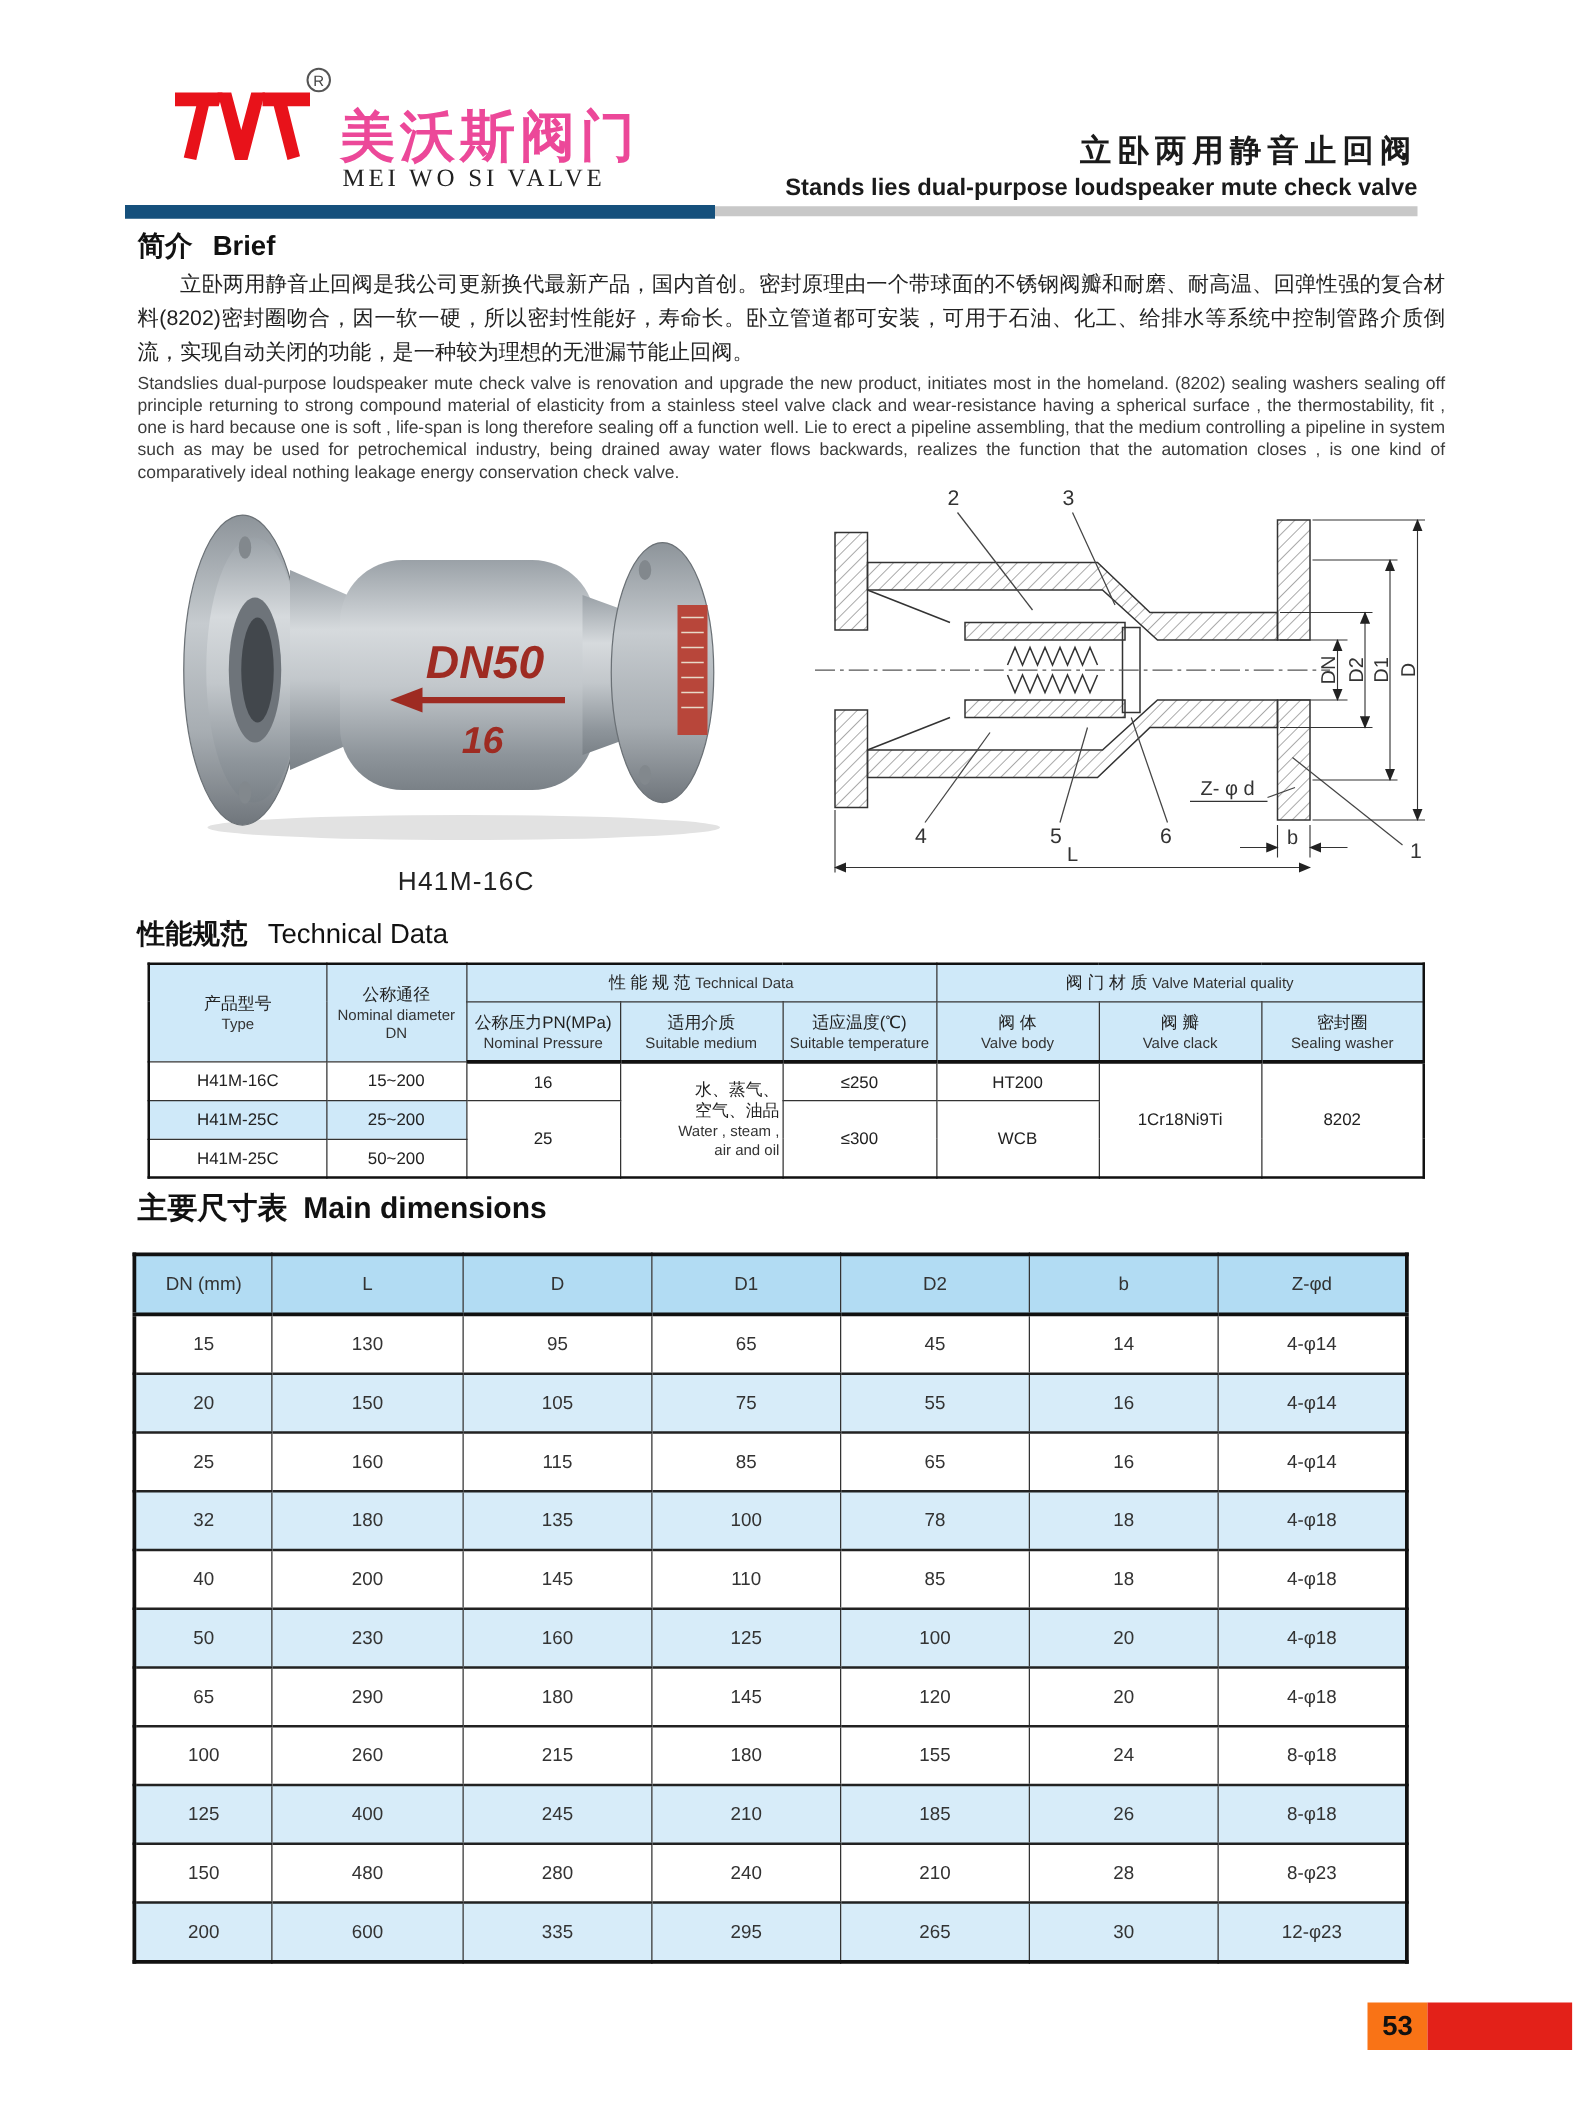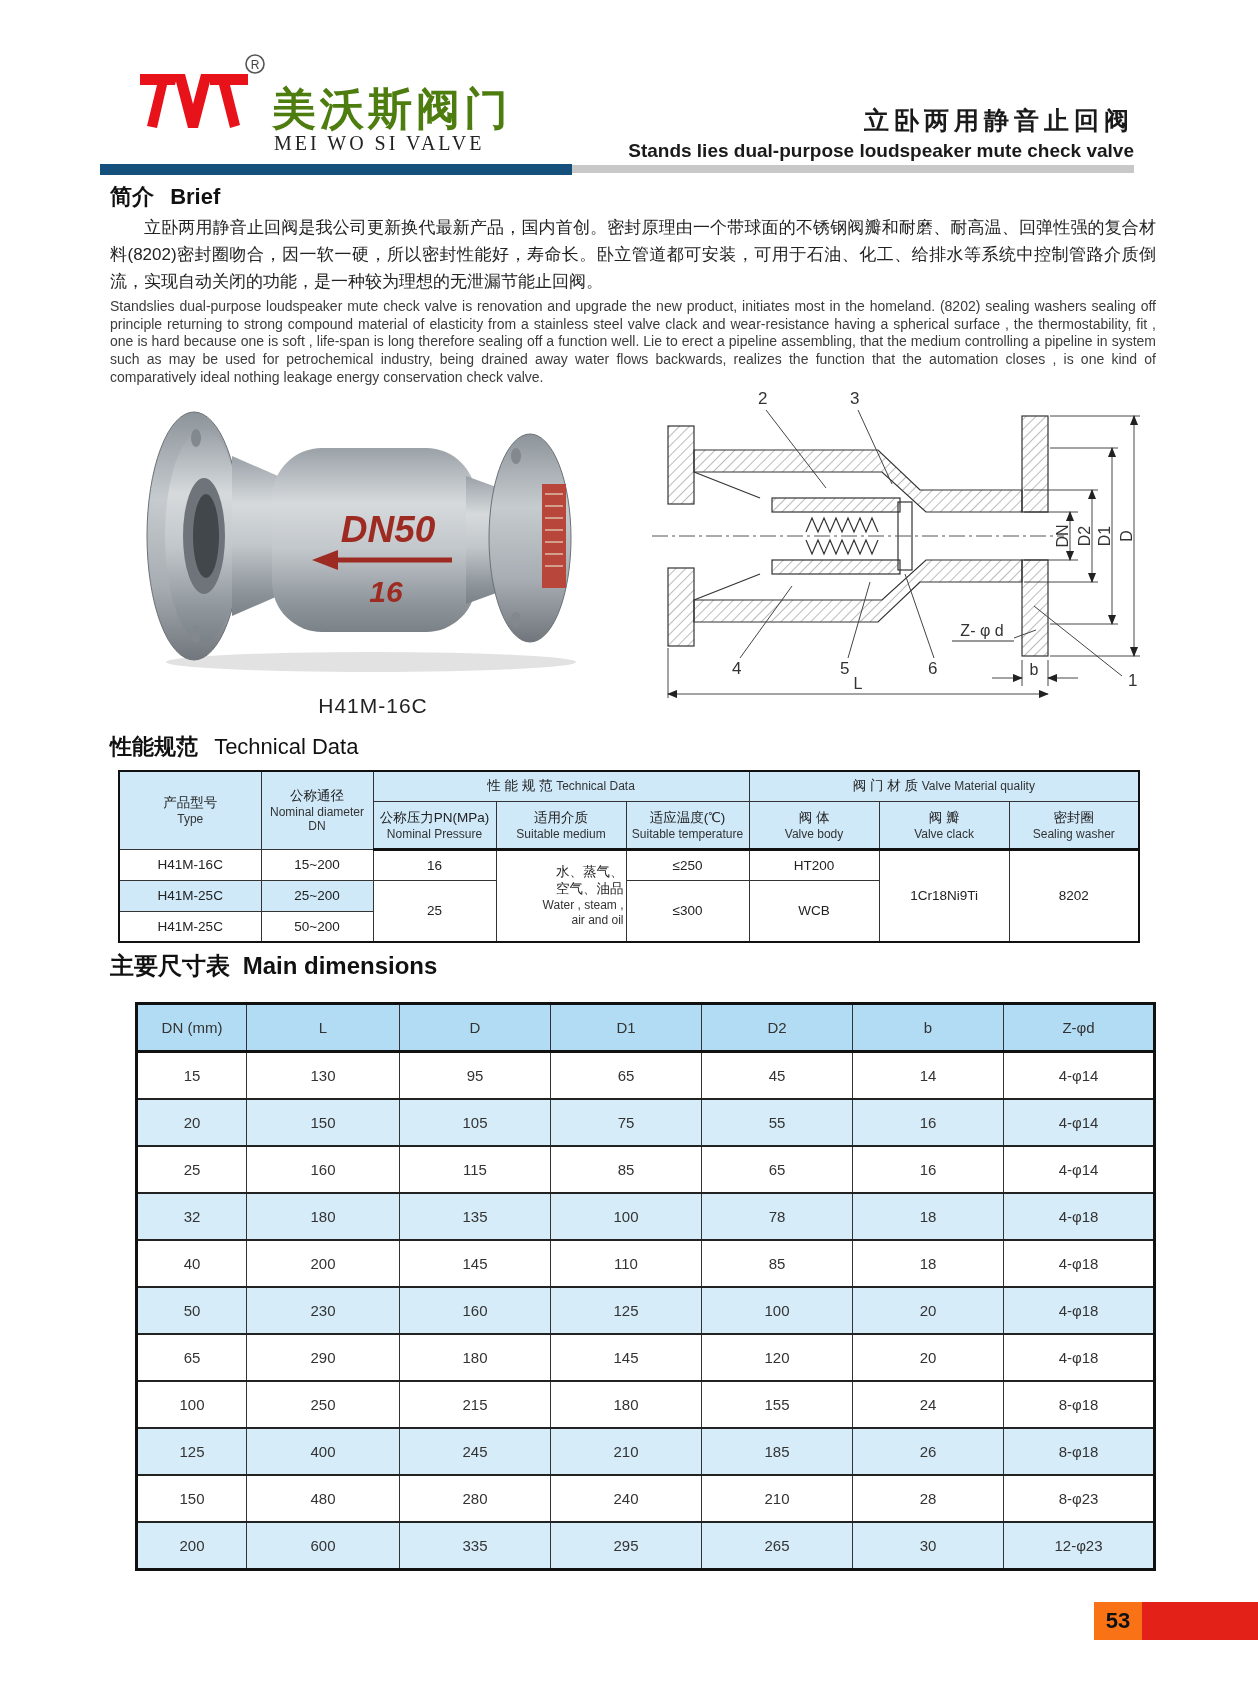--- a/index.html
+++ b/index.html
@@ -1,21 +1,21 @@
 <!DOCTYPE html>
 <html><head>
 <meta charset="utf-8">
 <style>
   html,body{margin:0;padding:0;background:#ffffff;}
   .page{position:relative;width:1258px;height:1683px;background:#fff;overflow:hidden;
         font-family:"Liberation Sans",sans-serif;color:#222;}
   .abs{position:absolute;}
 
   
-  .brand-cn{font-size:44px;font-weight:bold;letter-spacing:4px;color:#4d7c0f;}
+  .brand-cn{font-size:44px;font-weight:bold;letter-spacing:4px;color:#ec4899;}
   .brand-en{font-family:"Liberation Serif",serif;font-size:20px;letter-spacing:3px;color:#222;}
   .header-right{text-align:right;}
   .title-cn{font-size:25px;font-weight:bold;letter-spacing:5px;color:#1a1a1a;}
   .title-en{font-size:19px;font-weight:bold;color:#1a1a1a;margin-top:3px;}
   .bar-blue{background:#15507c;height:11px;}
   .bar-gray{background:#c8c8c8;height:8px;}
 
   
   .sec-head{font-size:22px;color:#111;}
   .sec-head .cn{font-weight:bold;font-family:Liberation Mono, monospace;}
@@ -316,21 +316,21 @@
         <td>50~200</td>
       </tr>
     </tbody>
   </table>
 
   <div class="abs sec-head" style="left:110px;top:950px;font-size:24px;">
     <span class="cn">主要尺寸表</span>
     <span class="en" style="font-weight:bold;margin-left:6px;">Main dimensions</span>
   </div>
 
-  <table class="dims-table abs" style="left:135px;top:1002px;">
+  <table class="dims-table abs" style="left:106px;top:1002px;">
     <colgroup>
       <col style="width:110px">
         <col style="width:153px">
         <col style="width:151px">
         <col style="width:151px">
       <col style="width:151px">
         <col style="width:151px">
         <col style="width:151px">
     </colgroup>
     <thead>
@@ -403,21 +403,21 @@
           <td>65</td>
           <td>290</td>
           <td>180</td>
           <td>145</td>
           <td>120</td>
           <td>20</td>
           <td>4-φ18</td>
         </tr>
         <tr>
           <td>100</td>
-          <td>250</td>
+          <td>260</td>
           <td>215</td>
           <td>180</td>
           <td>155</td>
           <td>24</td>
           <td>8-φ18</td>
         </tr>
         <tr class="alt">
           <td>125</td>
           <td>400</td>
           <td>245</td>

